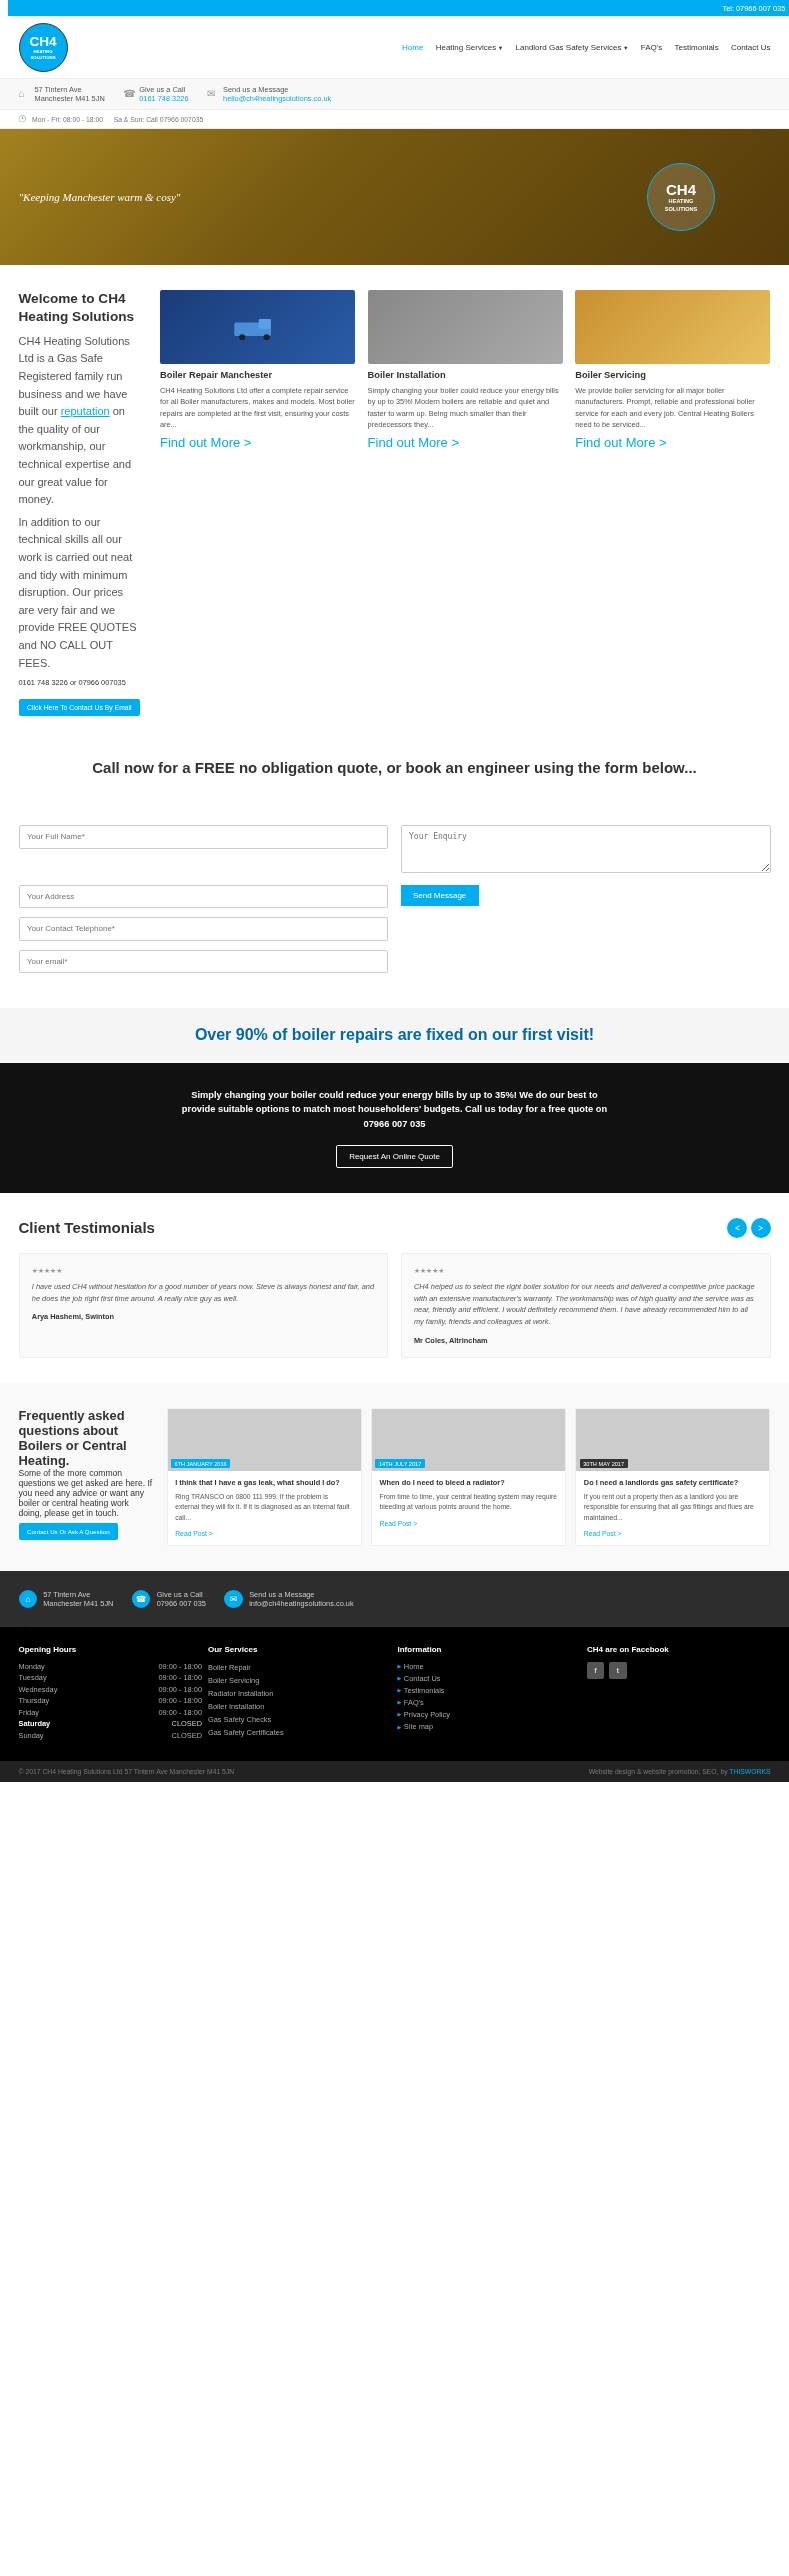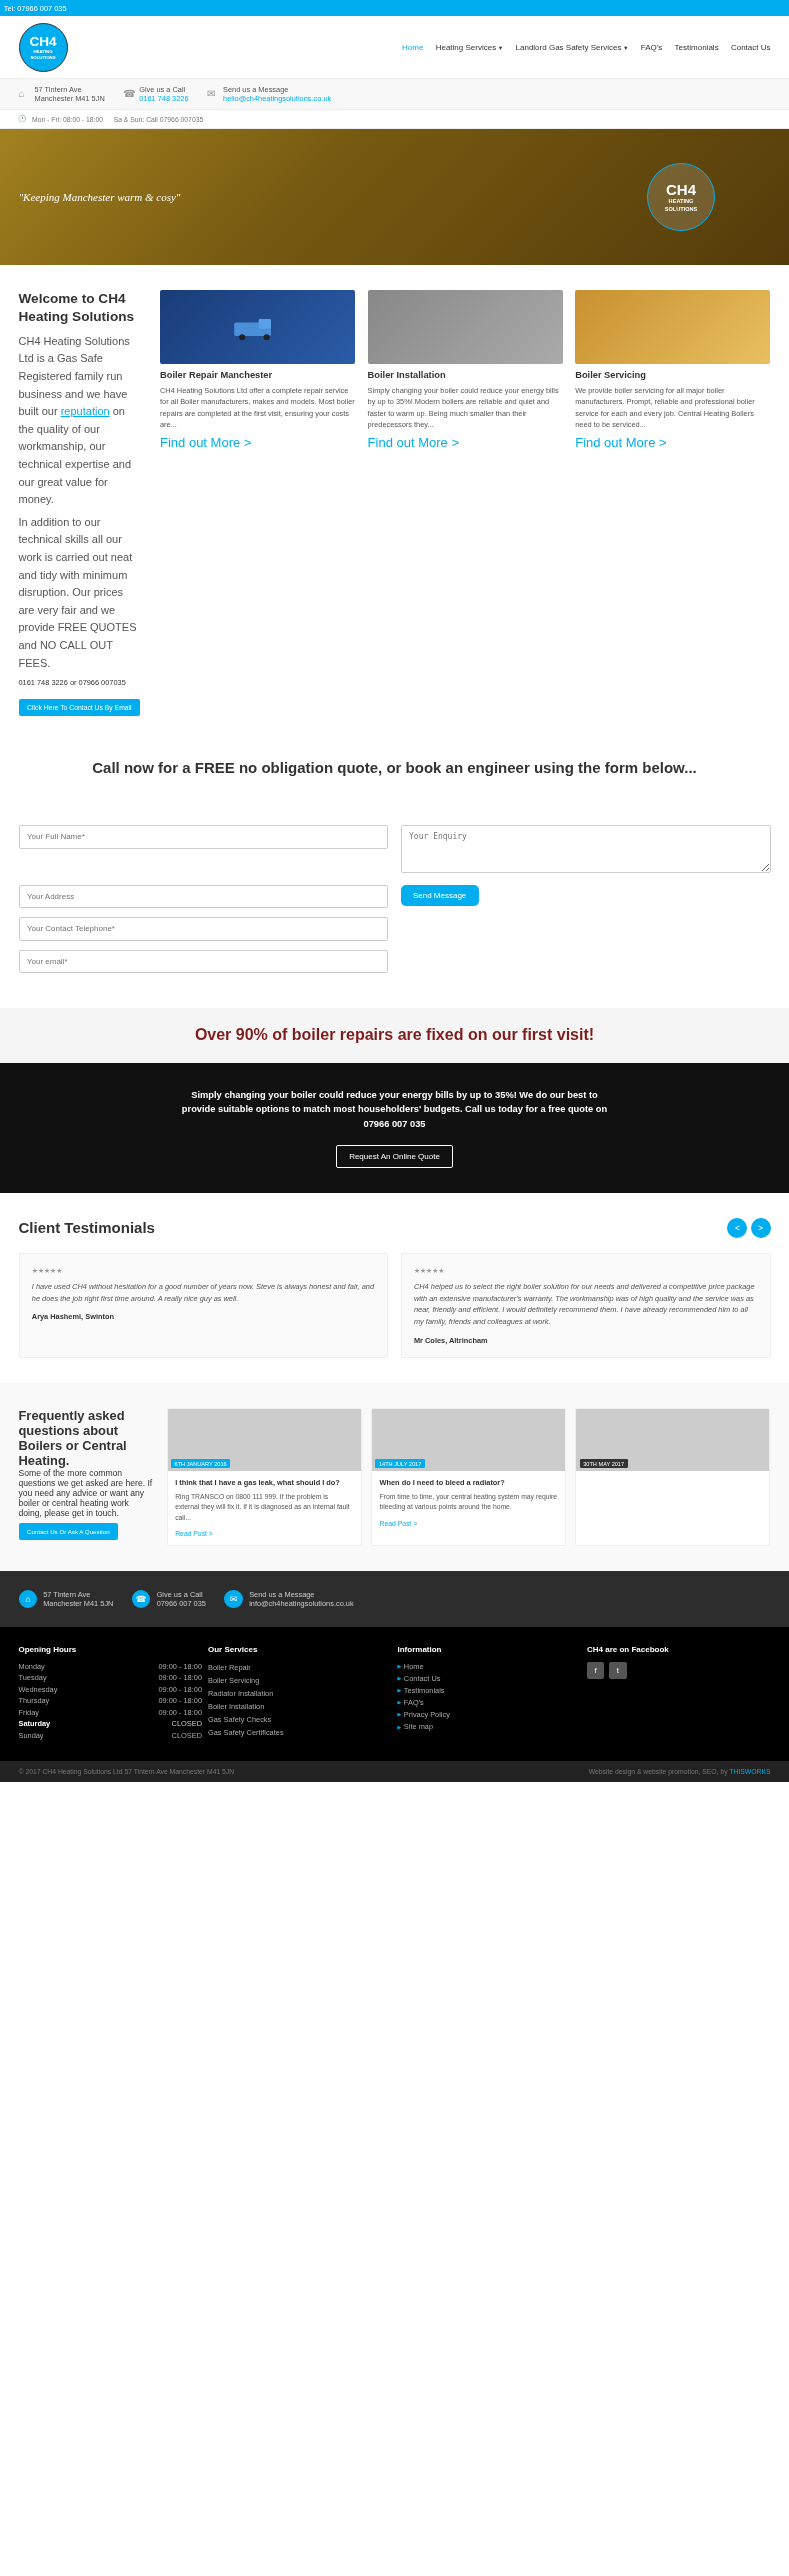--- a/index.html
+++ b/index.html
@@ -1,24 +1,25 @@
 <!DOCTYPE html>
 <html style="font-size:10px"><head>
   <meta charset="utf-8">
   <style>
     * { box-sizing: border-box; margin: 0; padding: 0; }
     body { font-family: Arial, sans-serif; font-size: 8.6px; color: #333; background: #fff; }
 
     
     .top-bar {
       background: #00aeef;
-      text-align: left;
+      text-align: right;
       padding: 3.7px;
       color: #fff;
       font-size: 7.4px;
+      margin-left: 8px;
     }
 
     
     .header {
       display: flex;
       align-items: center;
       padding: 6.2px 18.5px;
       border-bottom: 0.6px solid #eee;
     }
     .logo {
@@ -248,33 +249,33 @@
       border-radius: 1.9px;
       font-size: 8px;
       color: #333;
     }
     .form-col textarea { height: 48px; resize: vertical; }
     .btn-send {
       background: #00aeef;
       color: #fff;
       padding: 6.2px 12.3px;
       border: none;
-      border-radius: 5px;
+      border-radius: 0;
       font-size: 8px;
       cursor: pointer;
     }
 
     
     .stats-banner {
       background: #f5f5f5;
       text-align: center;
       padding: 18.5px;
       font-size: 16px;
       font-weight: bold;
-      color: #7f1d1d;
+      color: #0369a1;
     }
 
     
     .dark-cta {
       background: linear-gradient(rgba(0,0,0,0.8), rgba(0,0,0,0.8)), #555;
       padding: 25px 18.5px;
       text-align: center;
       color: #fff;
     }
     .dark-cta p {
@@ -720,20 +721,25 @@
         <div class="faq-card-body">
           <h3>When do I need to bleed a radiator?</h3>
           <p>From time to time, your central heating system may require bleeding at various points around the home.</p>
           <a class="read-more" href="#">Read Post</a>
         </div>
       </div>
       <div class="faq-card">
         <div class="faq-img faq-img-safety">
           <span class="date-badge" style="background:#333;">30TH MAY 2017</span>
         </div>
+        <div class="faq-card-body">
+          <h3>Do I need a landlords gas safety certificate?</h3>
+          <p>If you rent out a property then as a landlord you are responsible for ensuring that all gas fittings and flues are maintained...</p>
+          <a class="read-more" href="#">Read Post</a>
+        </div>
       </div>
     </div>
   </div>
 </div>
 
 <div class="footer-top">
   <div class="footer-contact-item">
     <div class="footer-icon">⌂</div>
     <div>
       <div>57 Tintern Ave</div>

